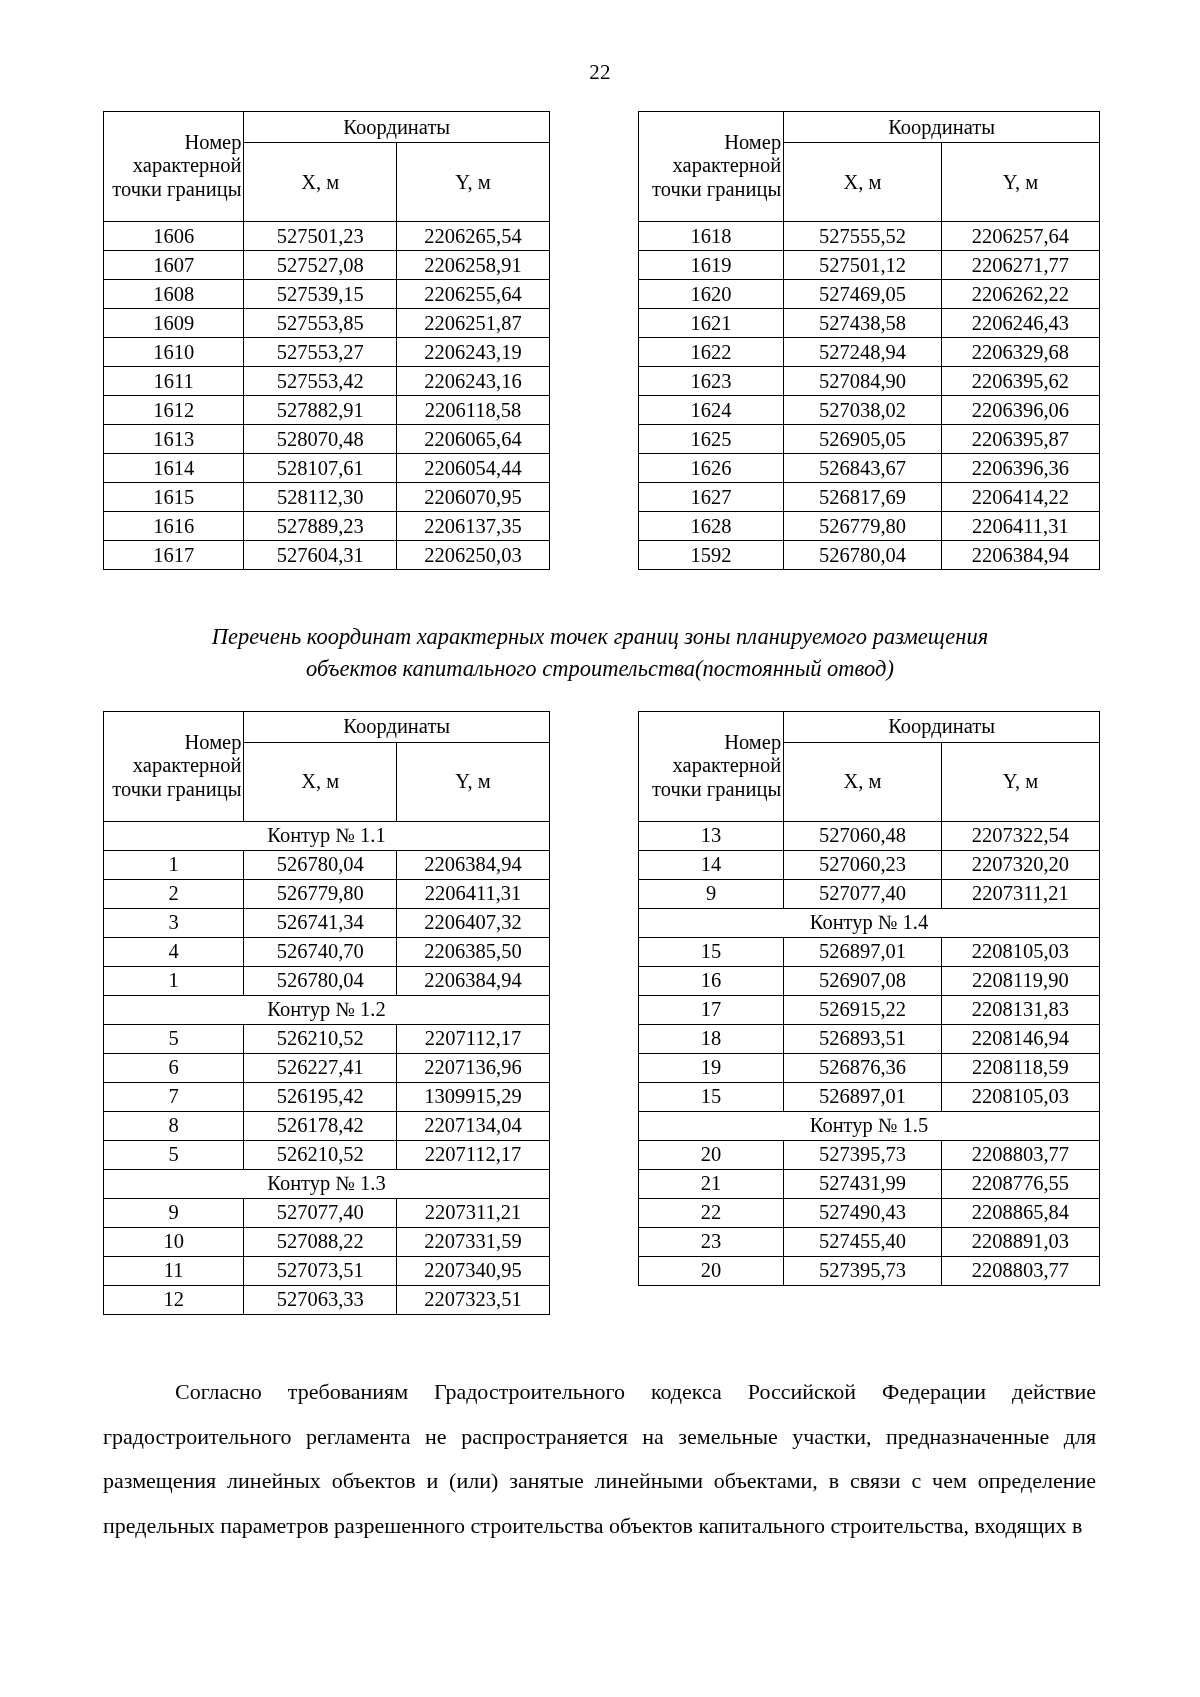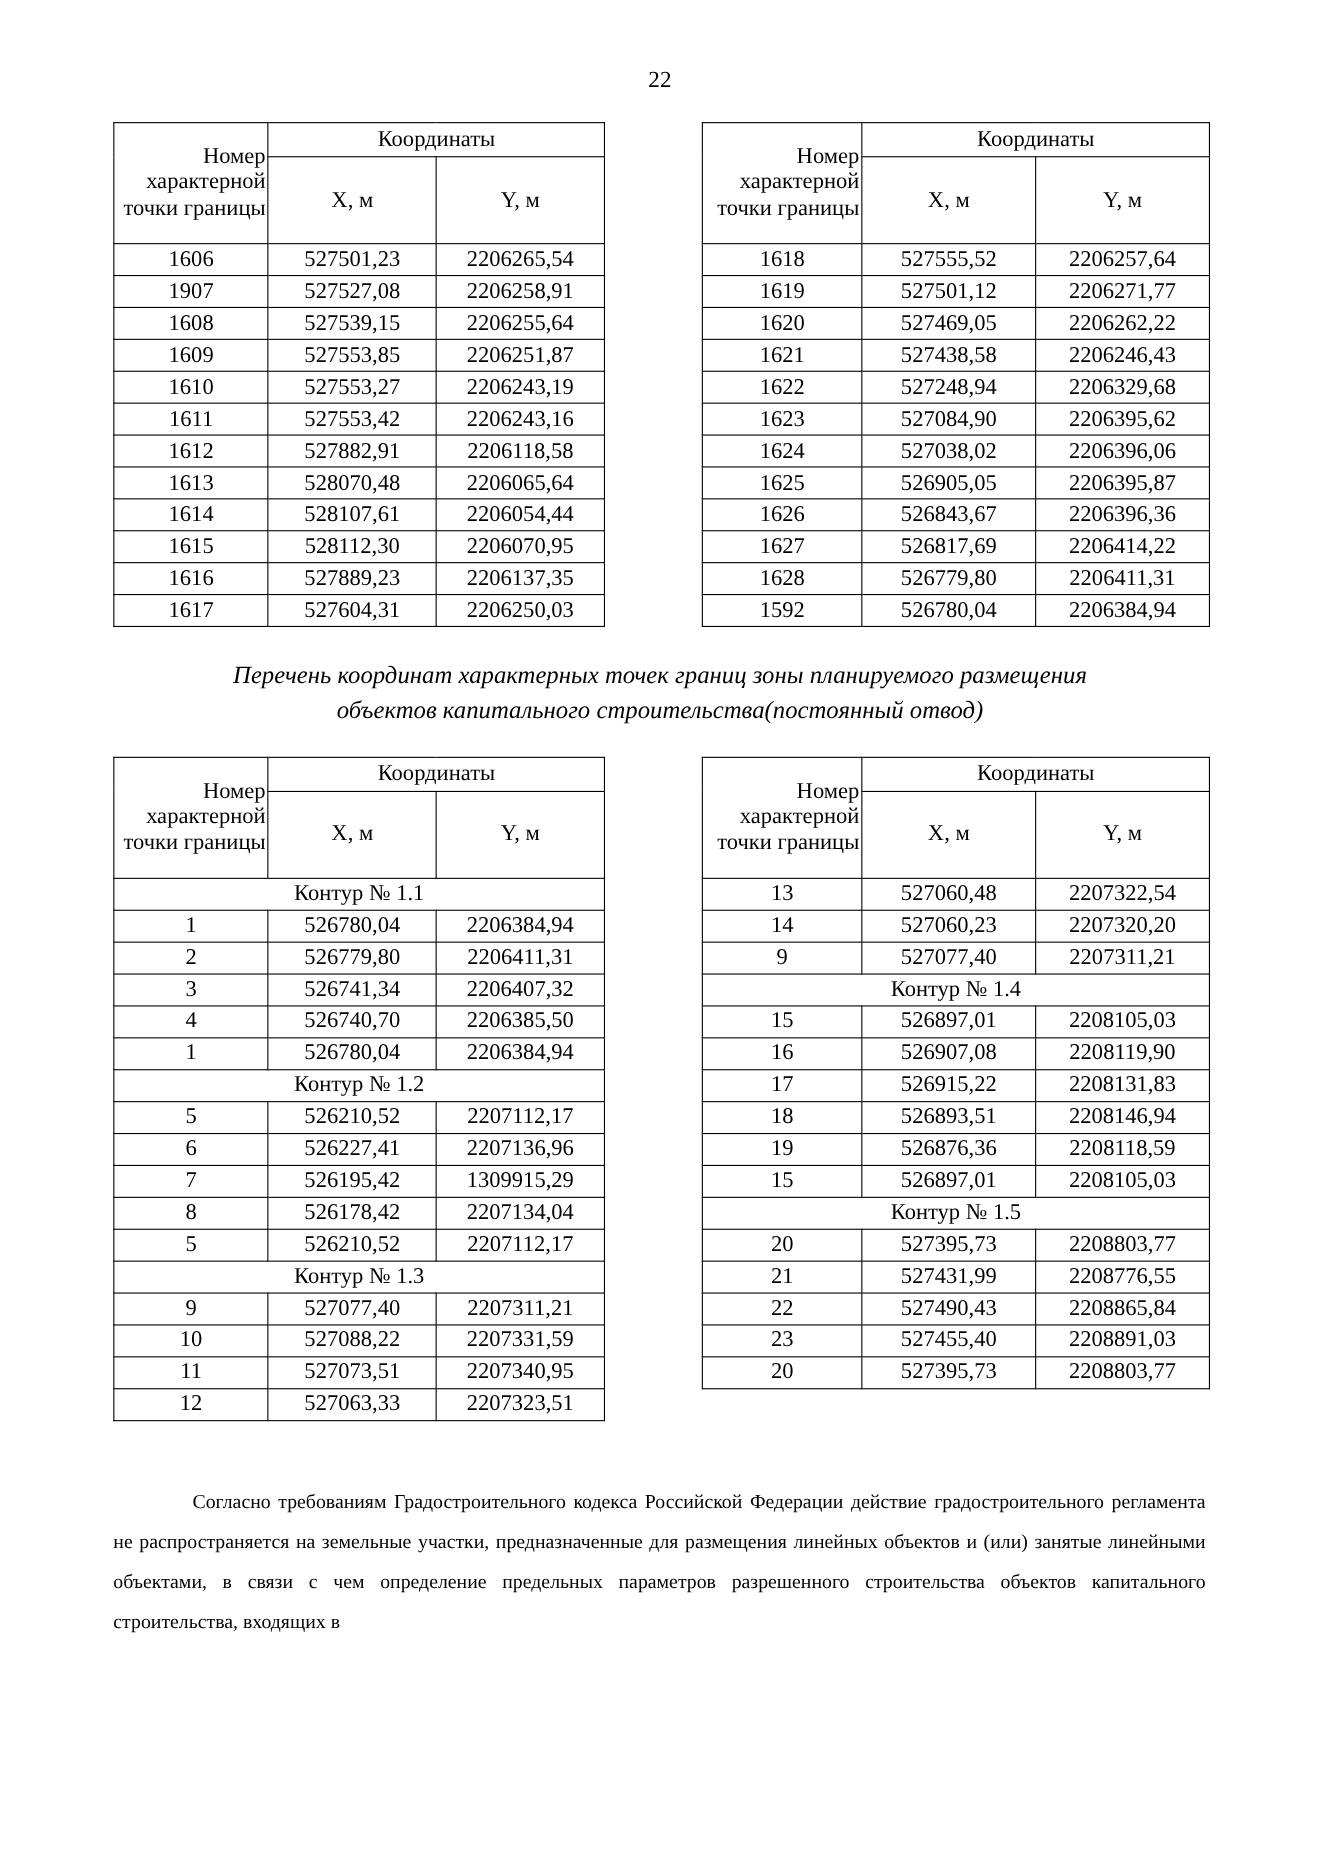--- a/index.html
+++ b/index.html
@@ -84,31 +84,31 @@
 
   
   .caption {
     margin: 0;
     padding: 0 100px;
     text-align: center;
     font-style: italic;
     font-size: 22.5px;
     line-height: 1.42;
   }
-  .caption-block { margin-top: 28px; }
+  .caption-block { margin-top: 51px; }
 
   .gap-before-lower { height: 26px; }
 
   
   .body-text {
     margin: 0;
     padding: 0 104px 0 103px;
     text-align: justify;
     text-align-last: left;
-    font-size: 18px;
+    font-size: 22px;
     line-height: 2.03;
     text-indent: 72px;
   }
   .body-block { margin-top: 55px; }
 </style>
 </head>
 <body>
 
 <div class="page">
 
@@ -133,21 +133,21 @@
             <th class="hdr-y">Y, м</th>
           </tr>
         </thead>
         <tbody>
             <tr>
               <td class="cell">1606</td>
               <td class="cell">527501,23</td>
               <td class="cell">2206265,54</td>
             </tr>
             <tr>
-              <td class="cell">1907</td>
+              <td class="cell">1607</td>
               <td class="cell">527527,08</td>
               <td class="cell">2206258,91</td>
             </tr>
             <tr>
               <td class="cell">1608</td>
               <td class="cell">527539,15</td>
               <td class="cell">2206255,64</td>
             </tr>
             <tr>
               <td class="cell">1609</td>

